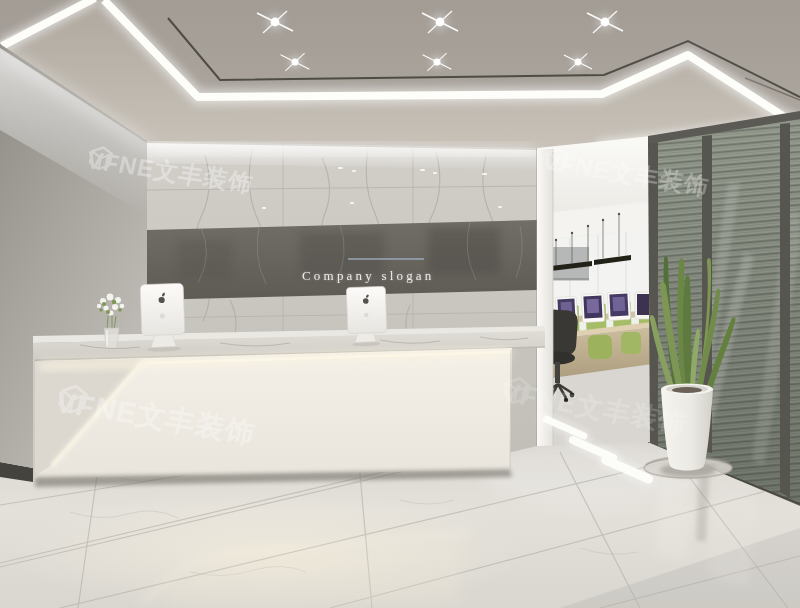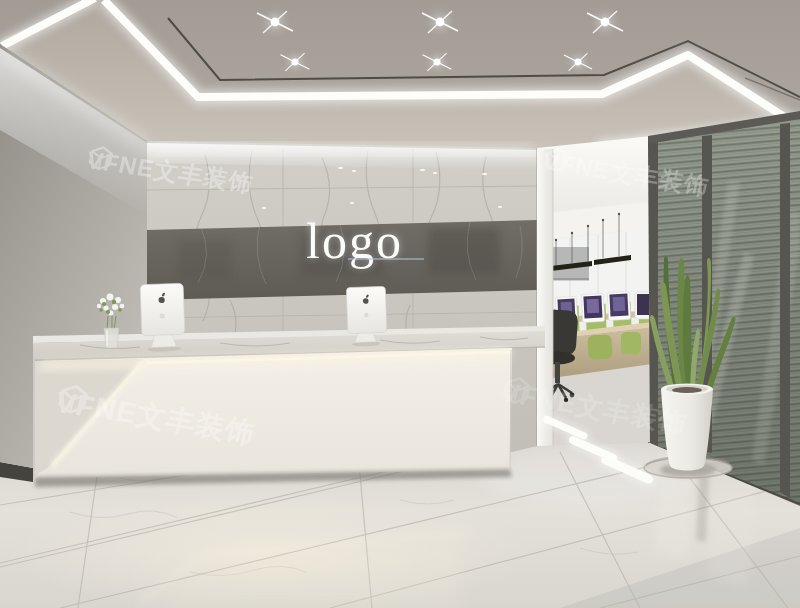--- a/index.html
+++ b/index.html
@@ -452,22 +452,22 @@
             <circle cx="120" cy="310" r="1.8"></circle>
         <circle cx="108" cy="312" r="2"></circle>
             <circle cx="101" cy="310" r="1.7"></circle>
       </g>
       <path d="M104,328 L119,328 L117,348 L106,348 Z" fill="#e1e0da" opacity="0.85" stroke="#c9c6bf" stroke-width="0.6"></path>
       <line x1="107" y1="330" x2="107" y2="346" stroke="#ffffff" stroke-width="1.2" opacity="0.8"></line>
     </g>
   </g>
 </svg>
 
-<div class="overlay logo-text">logo</div>
 <div class="overlay logo-line"></div>
+<div class="overlay slogan-text">Company slogan</div>
 
 <div class="overlay wm wm1">
   <span>VF</span>
   <svg width="0.95em" height="1.05em" viewBox="0 0 60 64">
     <polygon points="30,3 56,17 56,47 30,61 4,47 4,17" fill="none" stroke="currentColor" stroke-width="6"></polygon>
     <path d="M30,61 L30,32 L4,17 M30,32 L56,17" fill="none" stroke="currentColor" stroke-width="5"></path>
   </svg>
   <span>NE文丰装饰</span>
 </div>
 <div class="overlay wm wm2">

